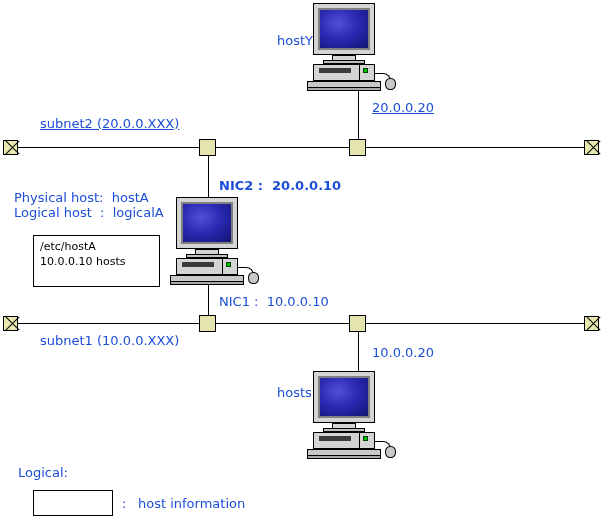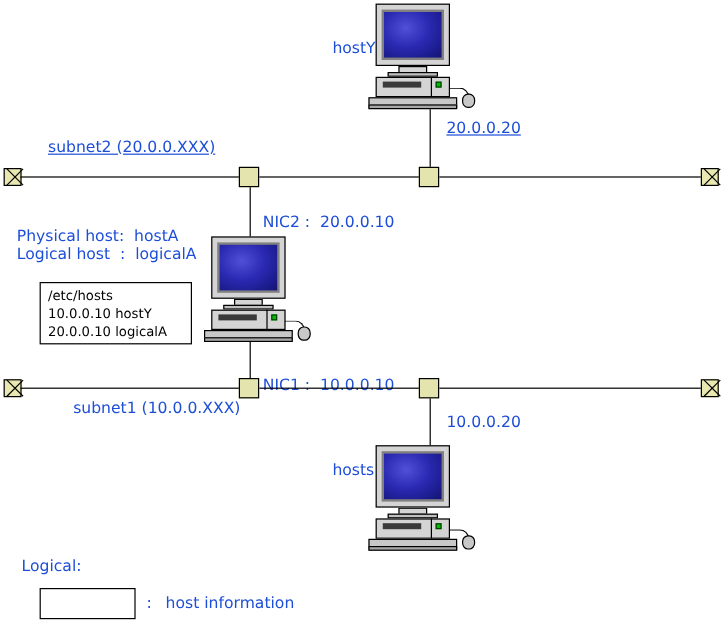--- a/index.html
+++ b/index.html
@@ -220,60 +220,59 @@
   <div class="lbl" style="left:40px; top:117px;text-decoration:underline;">subnet2 (20.0.0.XXX)</div>
   <div class="terminator" style="left:3px; top:140px;"></div>
   <div class="hline" style="left:17px; top:147px; width:184px;"></div>
   <div class="hline" style="left:216px; top:147px; width:134px;"></div>
   <div class="hline" style="left:366px; top:147px; width:220px;"></div>
   <div class="terminator" style="left:584px; top:140px;"></div>
 
   <div class="junction" style="left:199px; top:139px;"></div>
   <div class="junction" style="left:349px; top:139px;"></div>
 
-  <div class="lbl" style="left:219px; top:179px;">NIC2 :  20.0.0.10</div>
+  <div class="lbl" style="left:219px; top:179px;font-weight:bold;">NIC2 :  20.0.0.10</div>
 
   <div class="vline" style="left:208px; top:156px; height:42px;"></div>
 
   <div class="lbl" style="left:14px; top:191px;">Physical host:  hostA</div>
   <div class="lbl" style="left:14px; top:206px;">Logical host  :  logicalA</div>
 
   <div class="infobox" style="left:33px; top:235px; width:127px; height:52px;">
-    <div class="line" style="top:4px;">/etc/hosts</div>
-    <div class="line" style="top:19px;">10.0.0.10 hostY</div>
-    <div class="line" style="top:34px;">20.0.0.10 logicalA</div>
+    <div class="line" style="top:4px;">/etc/hostA</div>
+    <div class="line" style="top:19px;">10.0.0.10 hosts</div>
   </div>
 
   <div class="pc" style="left:168px; top:197px;">
     <div class="monitor-case"></div>
     <div class="monitor-inner"></div>
     <div class="screen"></div>
     <div class="neck"></div>
     <div class="neck-base"></div>
     <div class="case"></div>
     <div class="drive"></div>
     <div class="case-div"></div>
     <div class="led"></div>
     <div class="cord"></div>
     <div class="keyboard"></div>
     <div class="kb-lip"></div>
     <div class="mouse"></div>
   </div>
 
   <div class="vline" style="left:208px; top:285px; height:38px;"></div>
-  <div class="lbl" style="left:219px; top:295px;margin-top:20px;">NIC1 :  10.0.0.10</div>
+  <div class="lbl" style="left:219px; top:295px;">NIC1 :  10.0.0.10</div>
 
   <div class="terminator" style="left:3px; top:316px;"></div>
   <div class="hline" style="left:17px; top:323px; width:184px;"></div>
   <div class="hline" style="left:216px; top:323px; width:134px;"></div>
   <div class="hline" style="left:366px; top:323px; width:220px;"></div>
   <div class="terminator" style="left:584px; top:316px;"></div>
   <div class="junction" style="left:199px; top:315px;"></div>
   <div class="junction" style="left:349px; top:315px;"></div>
-  <div class="lbl" style="left:40px; top:334px;margin-left:21px;">subnet1 (10.0.0.XXX)</div>
+  <div class="lbl" style="left:40px; top:334px;">subnet1 (10.0.0.XXX)</div>
 
   <div class="vline" style="left:358px; top:332px; height:40px;"></div>
   <div class="lbl" style="left:372px; top:346px;">10.0.0.20</div>
   <div class="pc" style="left:305px; top:371px;">
     <div class="monitor-case"></div>
     <div class="monitor-inner"></div>
     <div class="screen"></div>
     <div class="neck"></div>
     <div class="neck-base"></div>
     <div class="case"></div>

